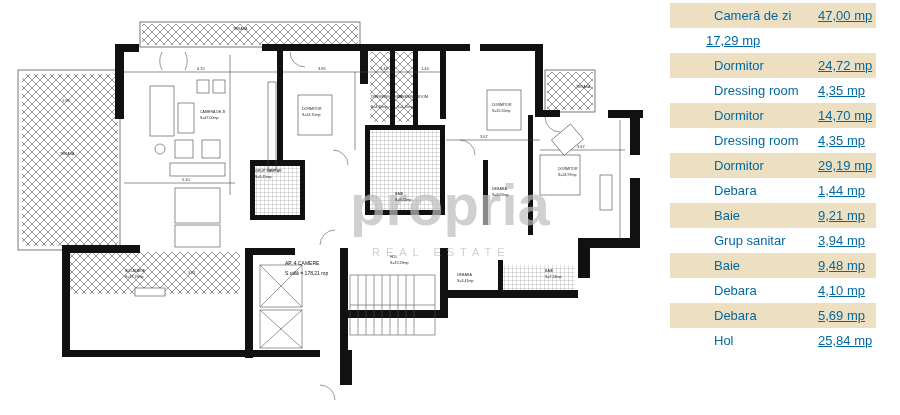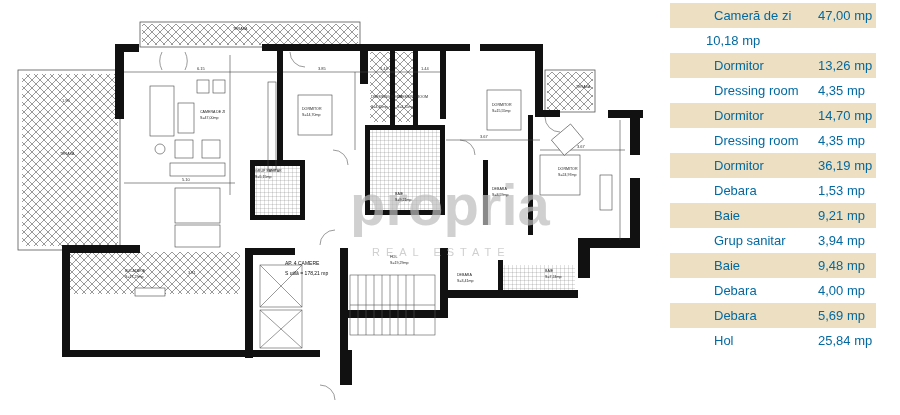--- a/index.html
+++ b/index.html
@@ -8,21 +8,21 @@
   #plan svg { width:660px; height:415px; display:block; }
   .tiny { font-family:"Liberation Sans", sans-serif; font-size:3.6px; fill:#222; }
   .dim { font-family:"Liberation Sans", sans-serif; font-size:4px; fill:#333; }
   .lbl { font-family:"Liberation Sans", sans-serif; font-size:5px; fill:#111; }
   .wm { font-family:"Liberation Sans", sans-serif; font-weight:bold; fill:#bdbdbd; opacity:0.7; }
   .wm2 { font-family:"Liberation Sans", sans-serif; fill:#c4c4c4; letter-spacing:6px; opacity:0.8; }
   #area-table { position:absolute; left:670px; top:3px; width:206px; }
   .row { height:25px; display:flex; align-items:center; font-size:13px; color:#0369a1;padding-left:36px; }
   .row.shaded { background:#ecdfc2; }
   .row .room { width:104px; padding-left:8px; }
-  .row .area { flex:1; }
+  .row .area { flex:1;text-decoration:underline; }
 </style>
 </head>
 <body>
 
 <div id="plan">
 <svg viewBox="0 0 660 415" xmlns="http://www.w3.org/2000/svg">
   <defs>
     <pattern id="lattice" width="8" height="8" patternUnits="userSpaceOnUse">
       <path d="M0,0 L8,8 M8,0 L0,8" stroke="#555" stroke-width="0.6"></path>
     </pattern>
@@ -208,61 +208,61 @@
   </g>
 </svg>
 </div>
 
 <div id="area-table">
   <div class="row shaded">
       <span class="room">Cameră de zi</span>
       <span class="area">47,00 mp</span>
     </div>
   <div class="row">
-      <span class="area">10,18 mp</span>
+      <span class="area">17,29 mp</span>
     </div>
   <div class="row shaded">
       <span class="room">Dormitor</span>
-      <span class="area">13,26 mp</span>
+      <span class="area">24,72 mp</span>
     </div>
   <div class="row">
       <span class="room">Dressing room</span>
       <span class="area">4,35 mp</span>
     </div>
   <div class="row shaded">
       <span class="room">Dormitor</span>
       <span class="area">14,70 mp</span>
     </div>
   <div class="row">
       <span class="room">Dressing room</span>
       <span class="area">4,35 mp</span>
     </div>
   <div class="row shaded">
       <span class="room">Dormitor</span>
-      <span class="area">36,19 mp</span>
+      <span class="area">29,19 mp</span>
     </div>
   <div class="row">
       <span class="room">Debara</span>
-      <span class="area">1,53 mp</span>
+      <span class="area">1,44 mp</span>
     </div>
   <div class="row shaded">
       <span class="room">Baie</span>
       <span class="area">9,21 mp</span>
     </div>
   <div class="row">
       <span class="room">Grup sanitar</span>
       <span class="area">3,94 mp</span>
     </div>
   <div class="row shaded">
       <span class="room">Baie</span>
       <span class="area">9,48 mp</span>
     </div>
   <div class="row">
       <span class="room">Debara</span>
-      <span class="area">4,00 mp</span>
+      <span class="area">4,10 mp</span>
     </div>
   <div class="row shaded">
       <span class="room">Debara</span>
       <span class="area">5,69 mp</span>
     </div>
   <div class="row">
       <span class="room">Hol</span>
       <span class="area">25,84 mp</span>
     </div>
 </div>

